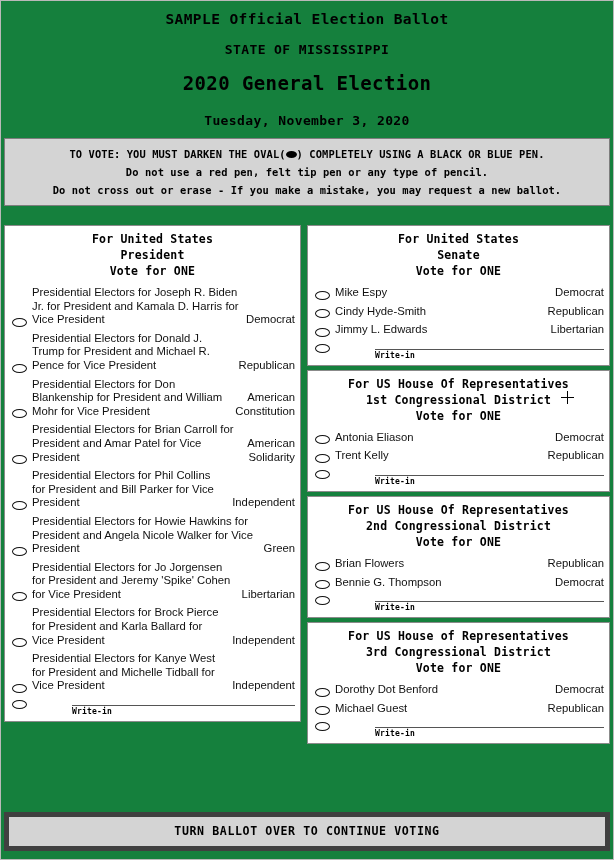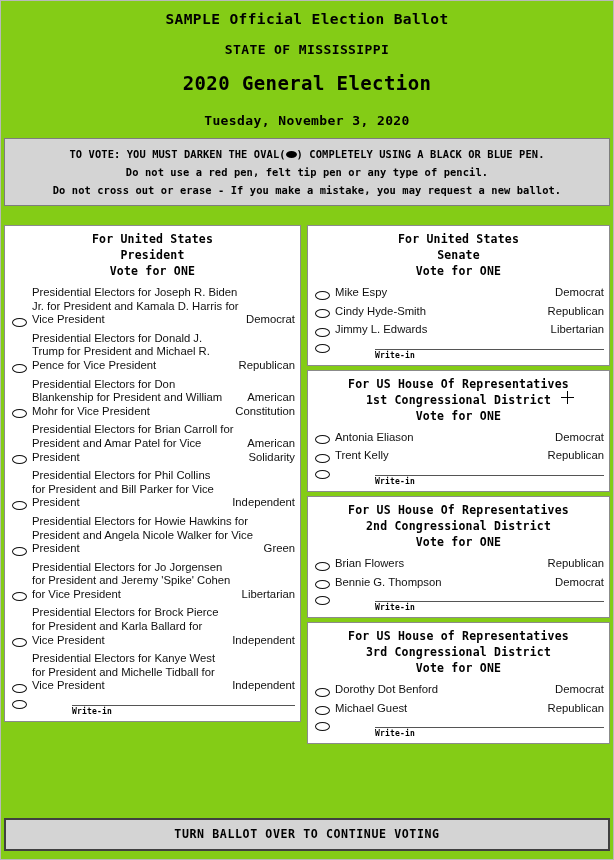--- a/index.html
+++ b/index.html
@@ -12,21 +12,21 @@
     height: 860px;
     font-family: "Liberation Sans", sans-serif;
     overflow: hidden;
   }
   .page {
     position: relative;
     width: 614px;
     height: 860px;
     box-sizing: border-box;
     border: 1px solid #b9b9b9;
-    background: #84cc16;
+    background: #15803d;
   }
 
   
   .ballot-header {
     padding: 10px 0 6px 0;
     text-align: center;
   }
   .hdr-line {
     font-family: "DejaVu Sans Mono", "Liberation Mono", monospace;
     font-weight: bold;
@@ -158,21 +158,21 @@
     margin-top: 1px;
   }
 
   
   .footer-bar {
     position: absolute;
     left: 3px;
     right: 3px;
     bottom: 8px;
     background: #d4d4d4;
-    border: 2px solid #404040;
+    border: 5px solid #404040;
     text-align: center;
     padding: 7px 0 8px 0;
   }
   .footer-text {
     font-family: "DejaVu Sans Mono", "Liberation Mono", monospace;
     font-size: 11.6px;
     font-weight: bold;
     letter-spacing: 0.6px;
     color: #000;
   }

